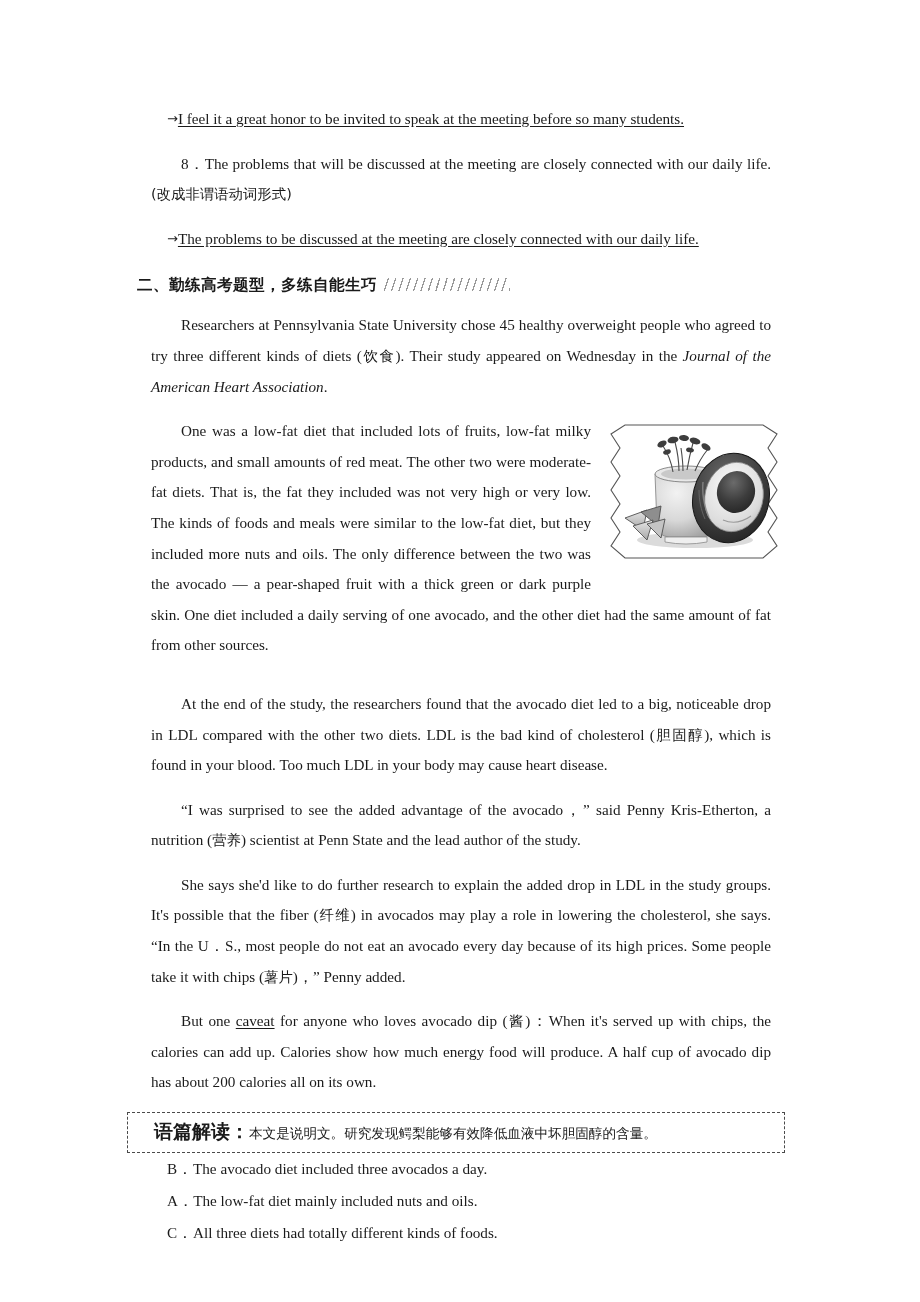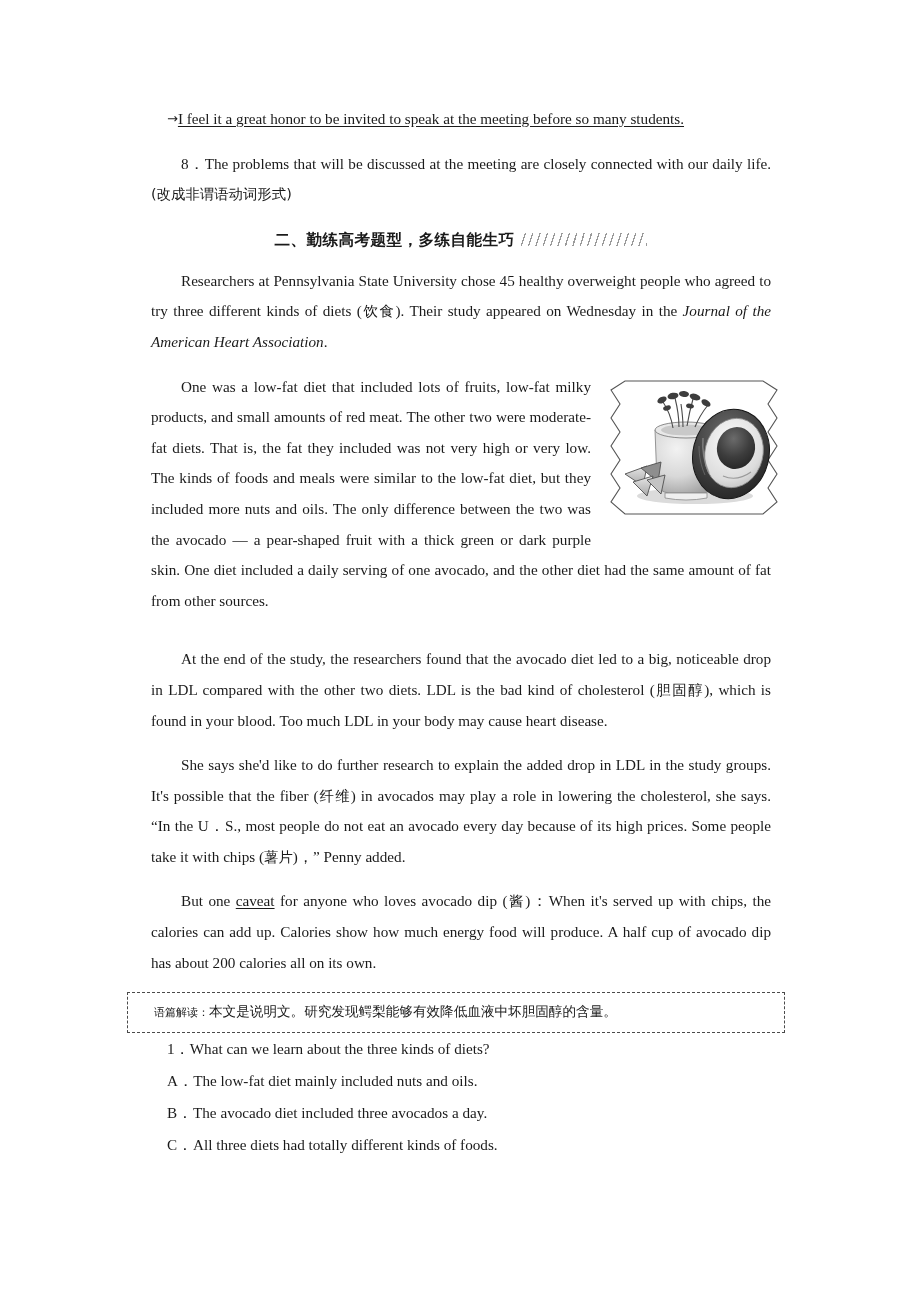--- a/index.html
+++ b/index.html
@@ -75,21 +75,20 @@
   .answer-line .arrow {
     text-decoration: none;
     font-family: "DejaVu Sans", sans-serif;
     font-size: 13px;
     vertical-align: 1px;
   }
 
   
   .section-head {
     margin: 16px 0 4px 0;
-    text-align: center;
     position: relative;
     height: 26px;
     line-height: 26px;
     white-space: nowrap;
     text-decoration: underline;
   }
   .section-head-inner {
     display: inline-block;
     vertical-align: middle;
   }
@@ -136,22 +135,22 @@
     border: 1px dashed #4a4a4a;
     margin: 8px 0 0 -10px;
     width: 658px;
     box-sizing: border-box;
     padding: 7px 10px 8px 26px;
     font-family: "DejaVu Sans", "Liberation Sans", sans-serif;
     font-size: 13.6px;
     line-height: 22px;
   }
   .analysis-box .label {
-    font-weight: normal;
-    font-size: 11px;
+    font-weight: bold;
+    font-size: 19px;
   }
 
   
   .question {
     font-size: 15.2px;
     line-height: 32px;
     margin: 0;
     text-indent: 30px;
   }
   .choice {
@@ -169,20 +168,21 @@
 </head>
 <body>
 
 <div class="page">
   <div class="content">
 
     <p class="answer-line"><span class="arrow">→</span><span class="ul-answer">I feel it a great honor to be invited to speak at the meeting before so many students.</span></p>
 
     <p class="para indent"><span>8．</span><span>The problems that will be discussed at the meeting are closely connected with our daily life.</span><span class="cn">(改成非谓语动词形式)</span></p>
 
+    <p class="answer-line"><span class="arrow">→</span><span class="ul-answer">The problems to be discussed at the meeting are closely connected with our daily life.</span></p>
 
     <div class="section-head">
       <span class="section-head-inner"><span class="cn-title">二、勤练高考题型，多练自能生巧</span><span class="hatch"></span></span>
     </div>
 
 
     <p class="para indent"><span>Researchers at Pennsylvania State University chose 45 healthy overweight people who agreed to try three different kinds of diets (</span><span class="cn">饮食</span><span>). Their study appeared on Wednesday in the </span><span class="ital">Journal of the American Heart Association</span><span>.</span></p>
 
     <div class="illus">
       <svg width="182" height="146" viewBox="0 0 182 146" xmlns="http://www.w3.org/2000/svg">
@@ -259,29 +259,29 @@
           <path d="M44,102 L62,97 L58,116 Z" fill="#c4c4c4"></path>
         </g>
       </svg>
     </div>
 
     <p class="para indent">One was a low-fat diet that included lots of fruits, low-fat milky products, and small amounts of red meat. The other two were moderate-fat diets. That is, the fat they included was not very high or very low. The kinds of foods and meals were similar to the low-fat diet, but they included more nuts and oils. The only difference between the two was the avocado — a pear-shaped fruit with a thick green or dark purple skin. One diet included a daily serving of one avocado, and the other diet had the same amount of fat from other sources.</p>
     <div class="clear"></div>
 
     <p class="para indent"><span>At the end of the study, the researchers found that the avocado diet led to a big, noticeable drop in LDL compared with the other two diets. LDL is the bad kind of cholesterol (</span><span class="cn">胆固醇</span><span>), which is found in your blood. Too much LDL in your body may cause heart disease.</span></p>
 
+    <p class="para indent"><span>“I was surprised to see the added advantage of the avocado，” said Penny Kris-Etherton, a nutrition (</span><span class="cn">营养</span><span>) scientist at Penn State and the lead author of the study.</span></p>
 
     <p class="para indent"><span>She says she'd like to do further research to explain the added drop in LDL in the study groups. It's possible that the fiber (</span><span class="cn">纤维</span><span>) in avocados may play a role in lowering the cholesterol, she says. “In the U．S., most people do not eat an avocado every day because of its high prices. Some people take it with chips (</span><span class="cn">薯片</span><span>)，” Penny added.</span></p>
 
     <p class="para indent"><span>But one </span><span class="u">caveat</span><span> for anyone who loves avocado dip (</span><span class="cn">酱</span><span>)：When it's served up with chips, the calories can add up. Calories show how much energy food will produce. A half cup of avocado dip has about 200 calories all on its own.</span></p>
 
     <div class="analysis-box">
       <span class="label">语篇解读：</span><span>本文是说明文。研究发现鳄梨能够有效降低血液中坏胆固醇的含量。</span>
     </div>
 
-    <p class="question"><span>1．</span><span>What can we learn about the three kinds of diets?</span></p>
-
+
+    <p class="choice"><span class="letter">B．</span><span>The avocado diet included three avocados a day.</span></p>
     <p class="choice"><span class="letter">A．</span><span>The low-fat diet mainly included nuts and oils.</span></p>
-    <p class="choice"><span class="letter">B．</span><span>The avocado diet included three avocados a day.</span></p>
     <p class="choice"><span class="letter">C．</span><span>All three diets had totally different kinds of foods.</span></p>
 
   </div>
 </div>
 
 </body></html>

